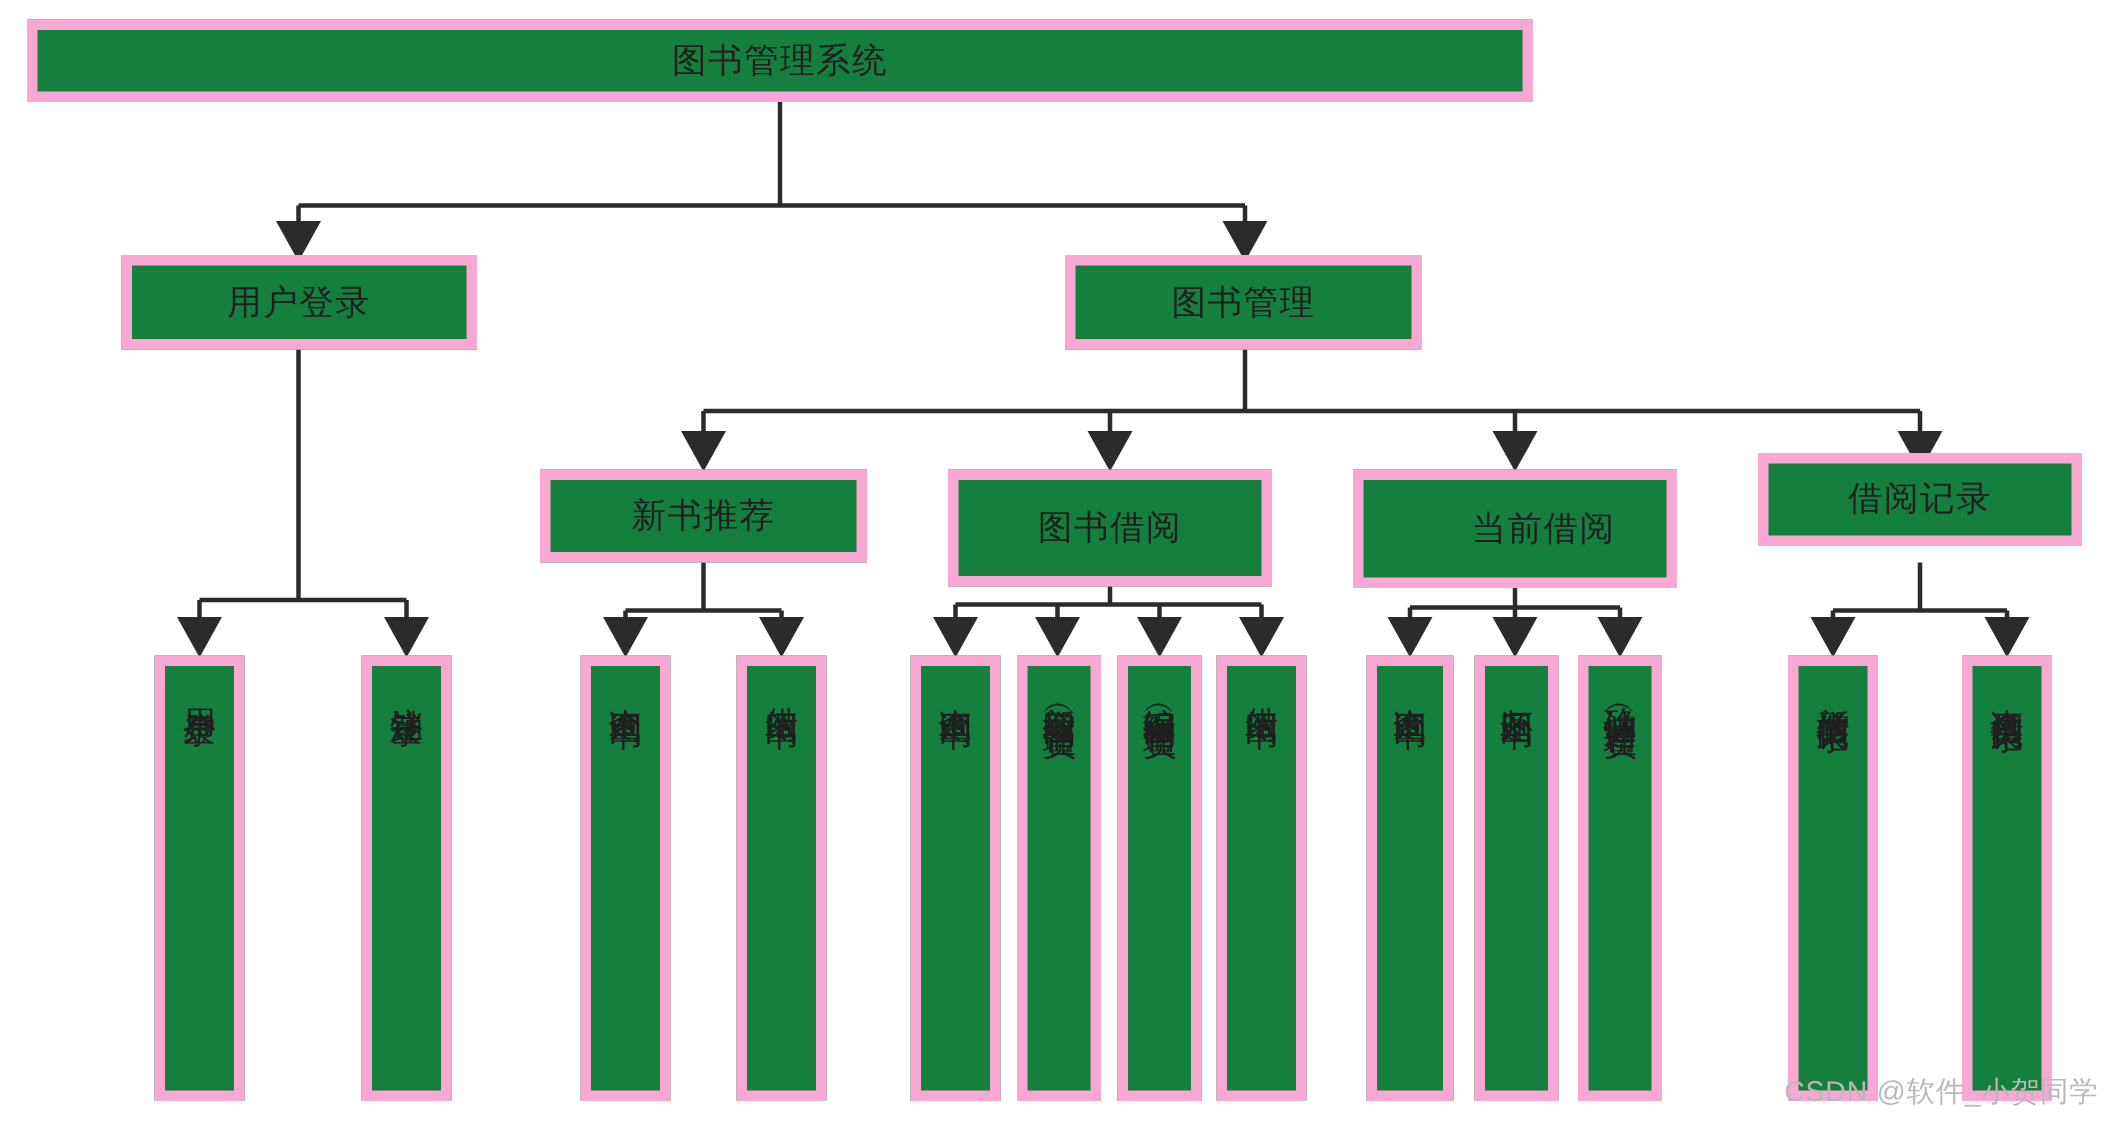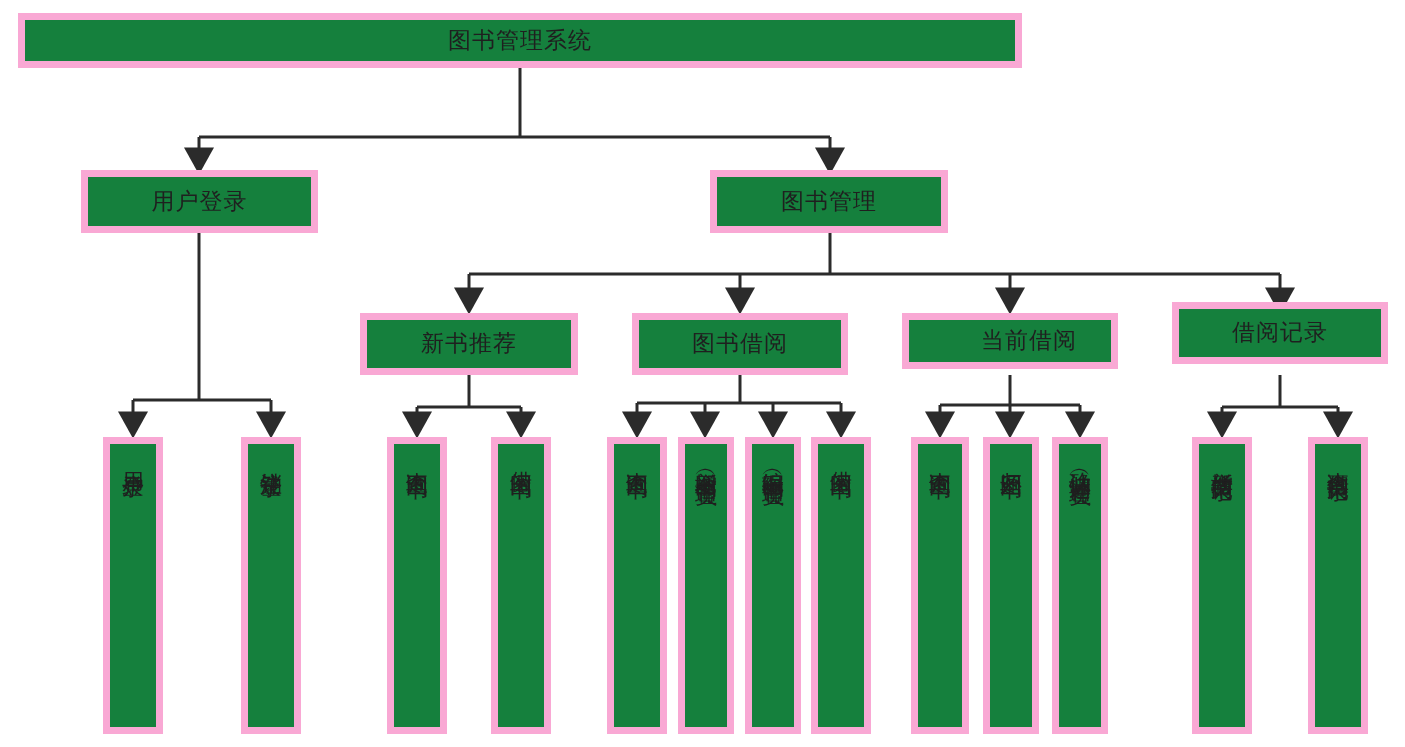--- a/index.html
+++ b/index.html
@@ -116,24 +116,24 @@
   <div class="node h" style="left:81px;top:170px;width:237px;height:63px;">
     <span>用户登录</span>
   </div>
   <div class="node h" style="left:710px;top:170px;width:238px;height:63px;align-items:center;">
     <span>图书管理</span>
   </div>
 
   <div class="node h" style="left:360px;top:313px;width:218px;height:62px;">
     <span>新书推荐</span>
   </div>
-  <div class="node h" style="left:632px;top:313px;width:216px;height:62px;">
+  <div class="node h" style="left:632px;top:313px;width:216px;height:78px;">
     <span>图书借阅</span>
   </div>
-  <div class="node h" style="left:902px;top:313px;width:216px;height:56px;padding-left:38px;">
+  <div class="node h" style="left:902px;top:313px;width:216px;height:79px;padding-left:38px;">
     <span>当前借阅</span>
   </div>
   <div class="node h" style="left:1172px;top:302px;width:216px;height:62px;">
     <span>借阅记录</span>
   </div>
 
   <div class="node v" style="left:103px;top:437px;width:60px;height:297px;">
     <span class="vtext">用户登录</span>
   </div>
   <div class="node v" style="left:241px;top:437px;width:60px;height:297px;">
@@ -170,14 +170,15 @@
     <span class="vtext">确认归还（管理员）</span>
   </div>
 
   <div class="node v" style="left:1192px;top:437px;width:60px;height:297px;">
     <span class="vtext">新增借阅记录</span>
   </div>
   <div class="node v" style="left:1308px;top:437px;width:60px;height:297px;">
     <span class="vtext">查询借阅记录</span>
   </div>
 
+  <div class="watermark">CSDN @软件_小贺同学</div>
 
 </div>
 
 </body></html>

